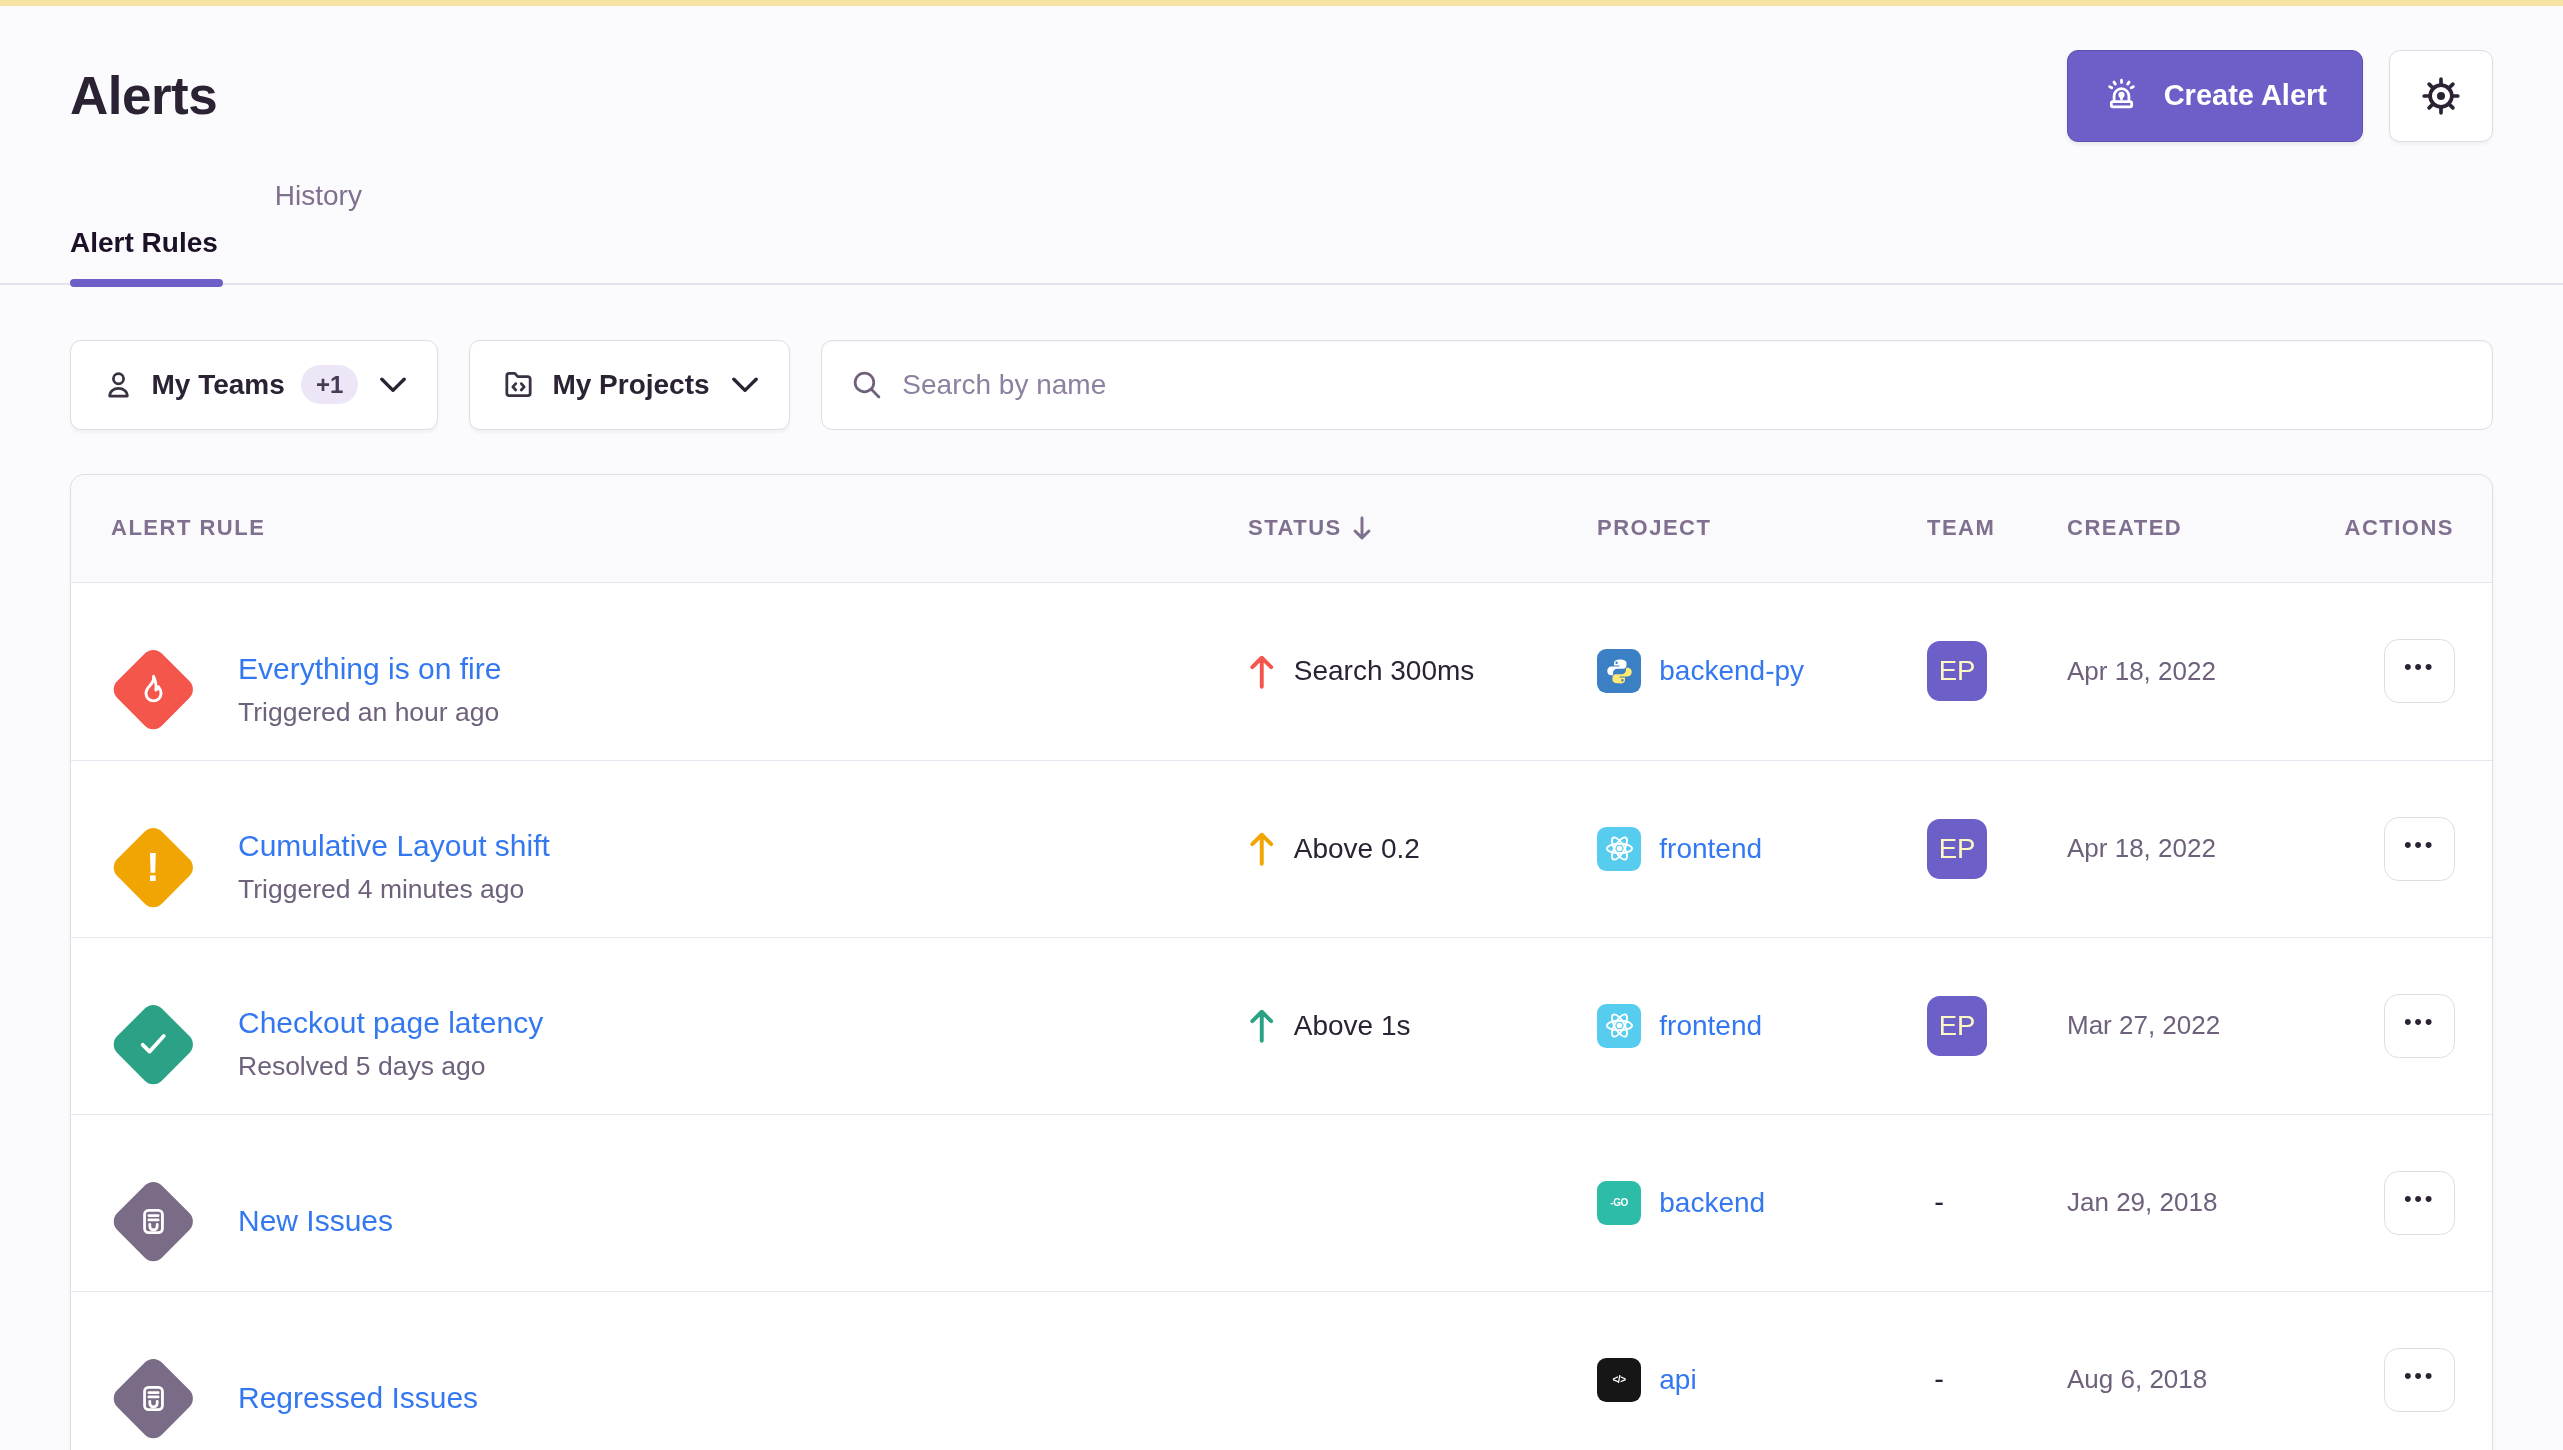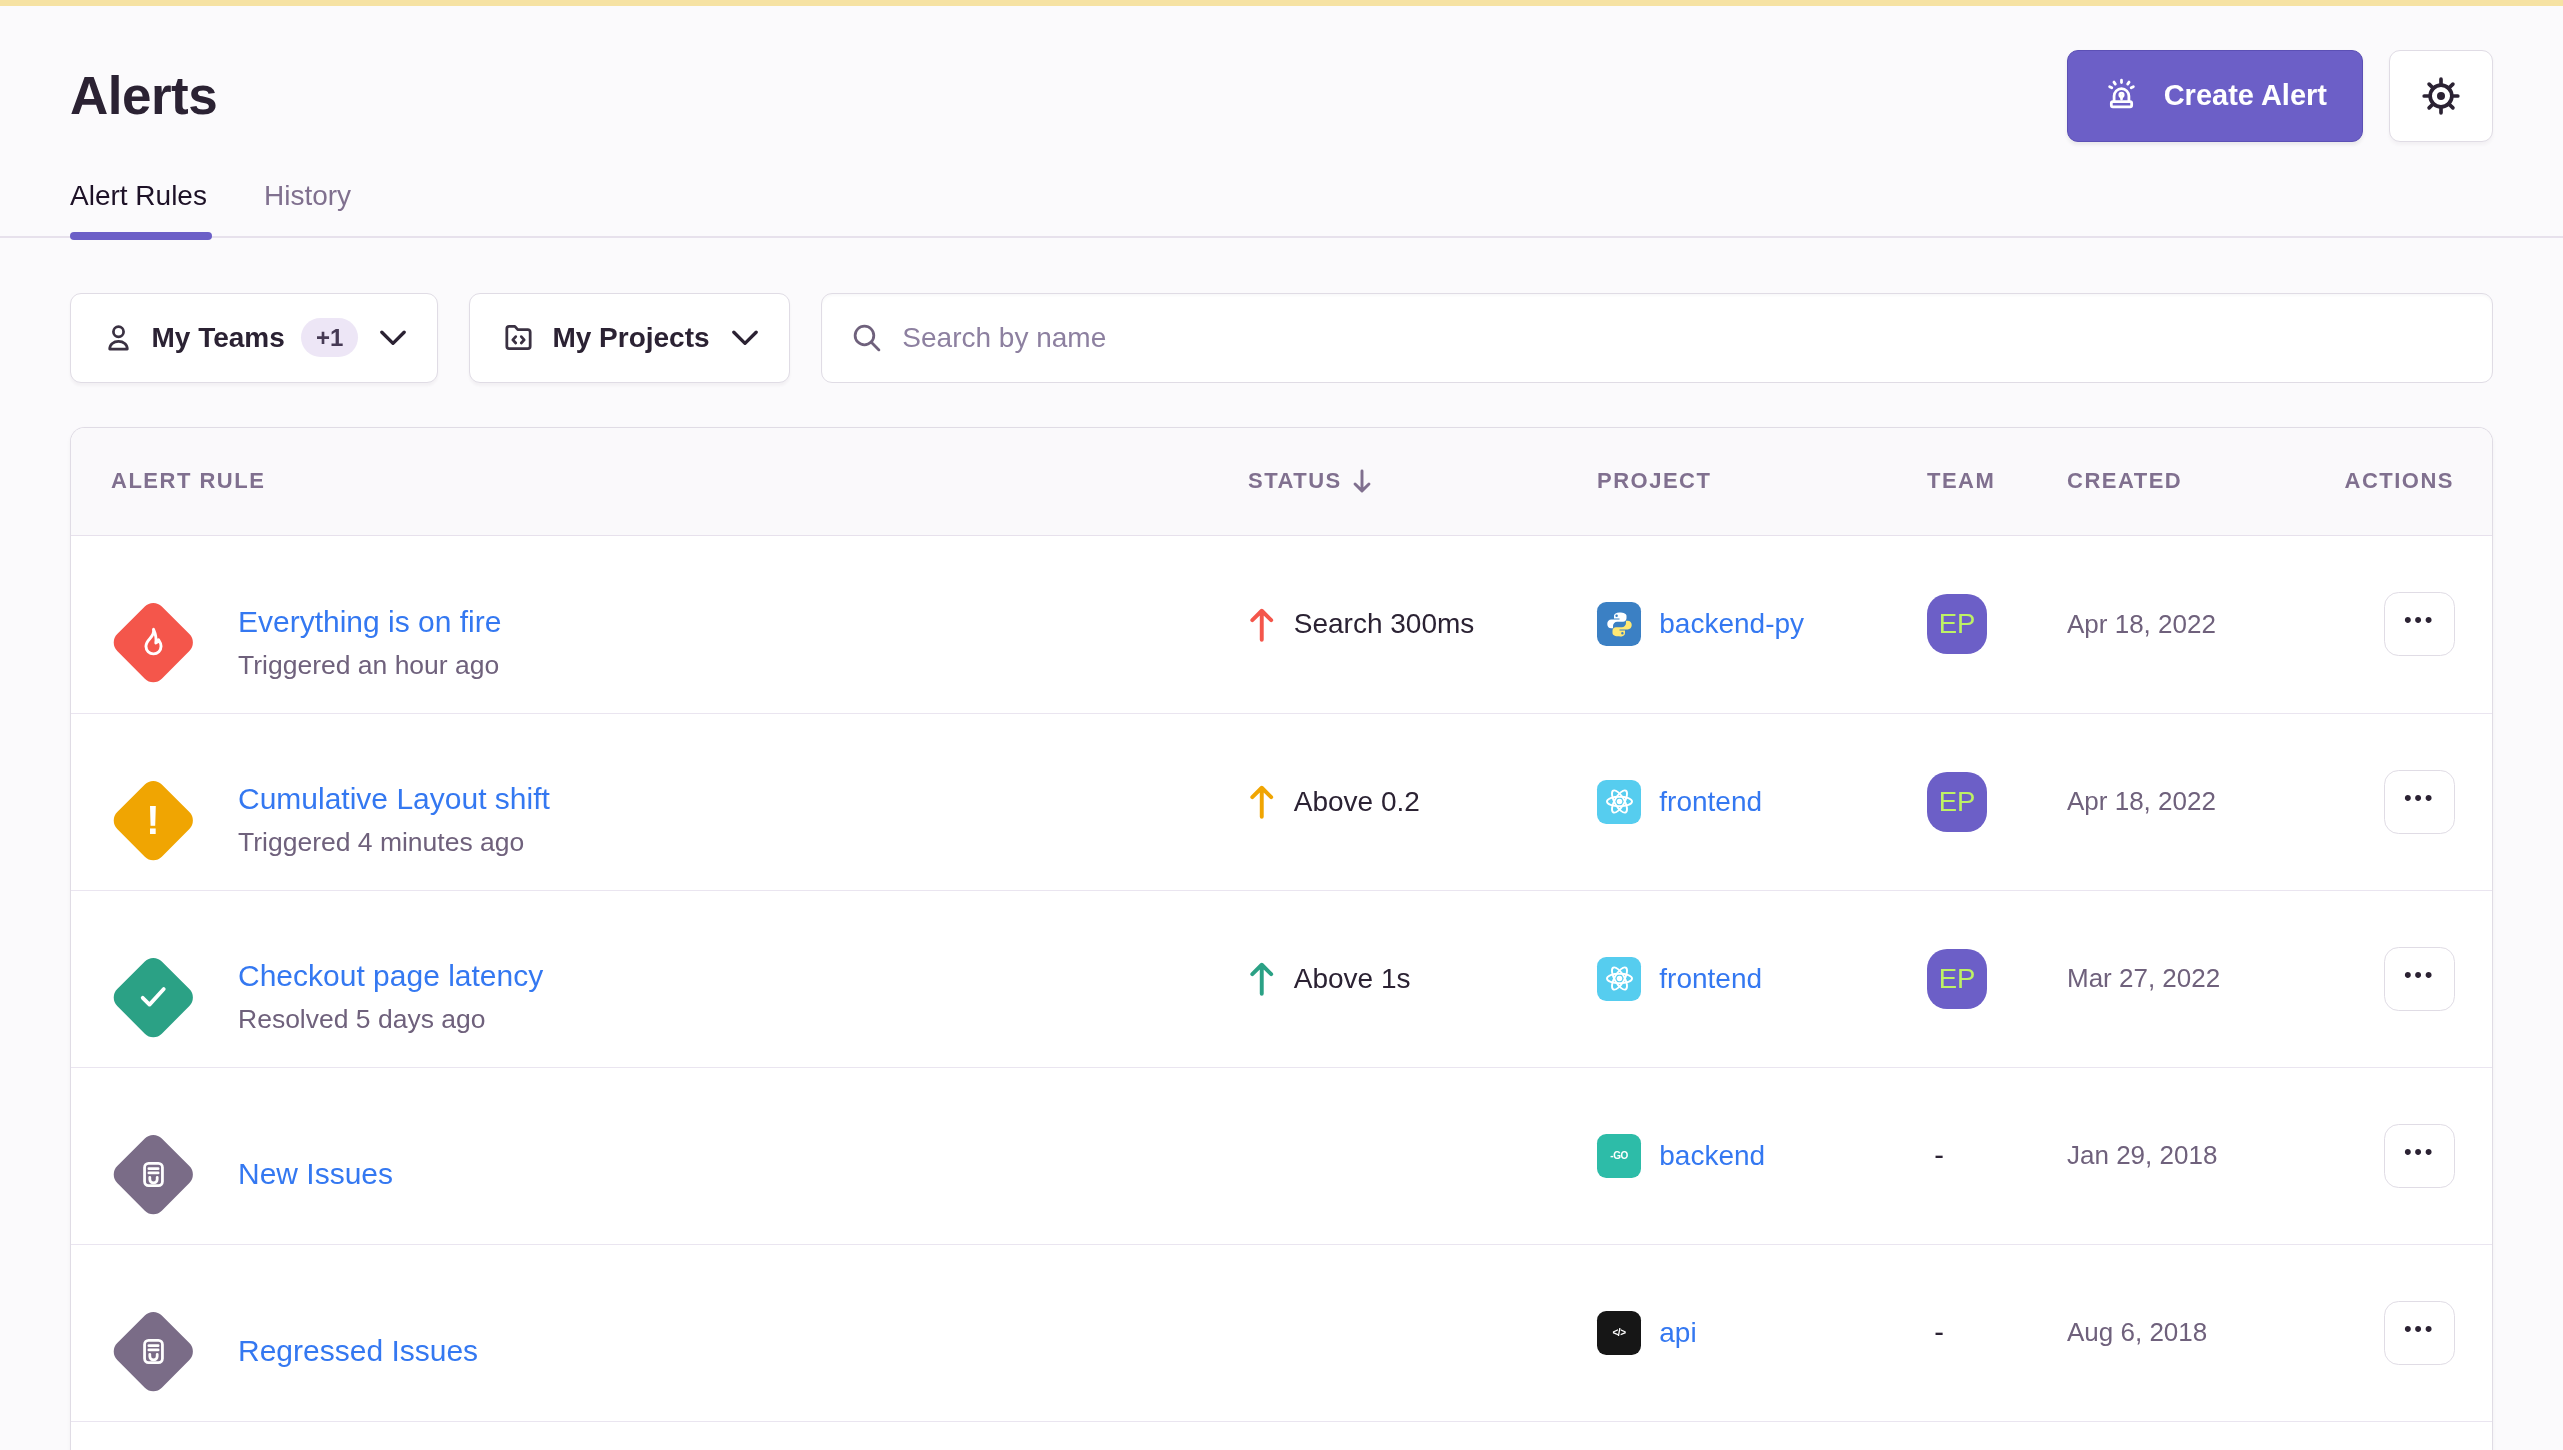--- a/index.html
+++ b/index.html
@@ -27,21 +27,21 @@
     width:104px; height:92px; background:#fff; border:1.8px solid var(--border);
     border-radius:11px; display:flex; align-items:center; justify-content:center; cursor:pointer;
     box-shadow:0 2.7px 3.7px rgba(43,34,51,.04);
   }
 
   
   .tabs-wrap { position:relative; margin:38px -70px 0; padding:0 70px; }
   .tabs-wrap::after { content:""; position:absolute; left:0; right:0; bottom:0; height:1.8px; background:#E7E1EC; }
   .tabs { display:flex; gap:57px; }
   .tab { position:relative; padding-bottom:26px; font-size:28px; color:var(--muted); cursor:pointer; }
-  .tab.active { color:#1D1127; font-weight:400; }
+  .tab.active { color:#1D1127; font-weight:700;margin-top:47px; }
   .tab.active::after { content:""; position:absolute; left:0; right:-5.5px; bottom:-2.7px; height:8.2px; background:var(--purple); border-radius:4.6px; z-index:2; }
 
   
   .filters { margin-top:55px; display:flex; gap:31px; }
   .filter-btn {
     display:flex; align-items:center; gap:16.5px; height:90px; padding:0 31px;
     background:#fff; border:1.8px solid var(--border); border-radius:11px; cursor:pointer;
     font-family:inherit; font-size:28px; font-weight:600; color:var(--dark);
     box-shadow:0 2.7px 2.7px rgba(43,34,51,.04);
   }
@@ -73,22 +73,22 @@
   .glyph { position:relative; z-index:1; color:#fff; display:flex; align-items:center; justify-content:center;
            font-weight:700; font-size:40px; line-height:1; }
   .rule-text { display:flex; flex-direction:column; gap:11px; }
   .rule-title { font-size:30px; color:var(--link); text-decoration:none; cursor:pointer; }
   .rule-sub { font-size:26.5px; color:var(--muted2); }
   .cell-status { display:flex; align-items:center; gap:18.3px; font-size:28px; font-weight:500; color:var(--dark); }
   .cell-project { display:flex; align-items:center; gap:18.3px; }
   .proj-icon { width:44px; height:44px; border-radius:9.2px; display:flex; align-items:center; justify-content:center; flex:0 0 44px; }
   .proj-icon .icon-text { color:#fff; font-weight:700; font-size:10px; letter-spacing:-0.5px; }
   .proj-link { font-size:28px; color:var(--link); text-decoration:none; cursor:pointer; }
-  .team-badge { width:60px; height:60px; border-radius:20px; display:flex; align-items:center; justify-content:center;
-                color:#bef264; font-size:27.5px; font-weight:500; }
+  .team-badge { width:60px; height:60px; border-radius:13px; display:flex; align-items:center; justify-content:center;
+                color:#fef9c3; font-size:27.5px; font-weight:500; }
   .team-dash { font-size:29px; color:var(--dark); padding-left:7.3px; }
   .cell-created { font-size:26px; color:var(--muted2); }
   .cell-actions { display:flex; justify-content:flex-end; padding-right:37px; }
   .actions-btn { width:71px; height:64px; background:#fff; border:1.8px solid var(--border); border-radius:14.6px;
                  cursor:pointer; display:flex; align-items:center; justify-content:center; }
   .dots { font-size:22px; letter-spacing:2.7px; color:var(--dark); line-height:1; transform:translateY(-3.7px); }
   .row-sliver { border-top:1.8px solid var(--divider); height:73px; background:#fff; }
 </style>
 </head>
 <body>

